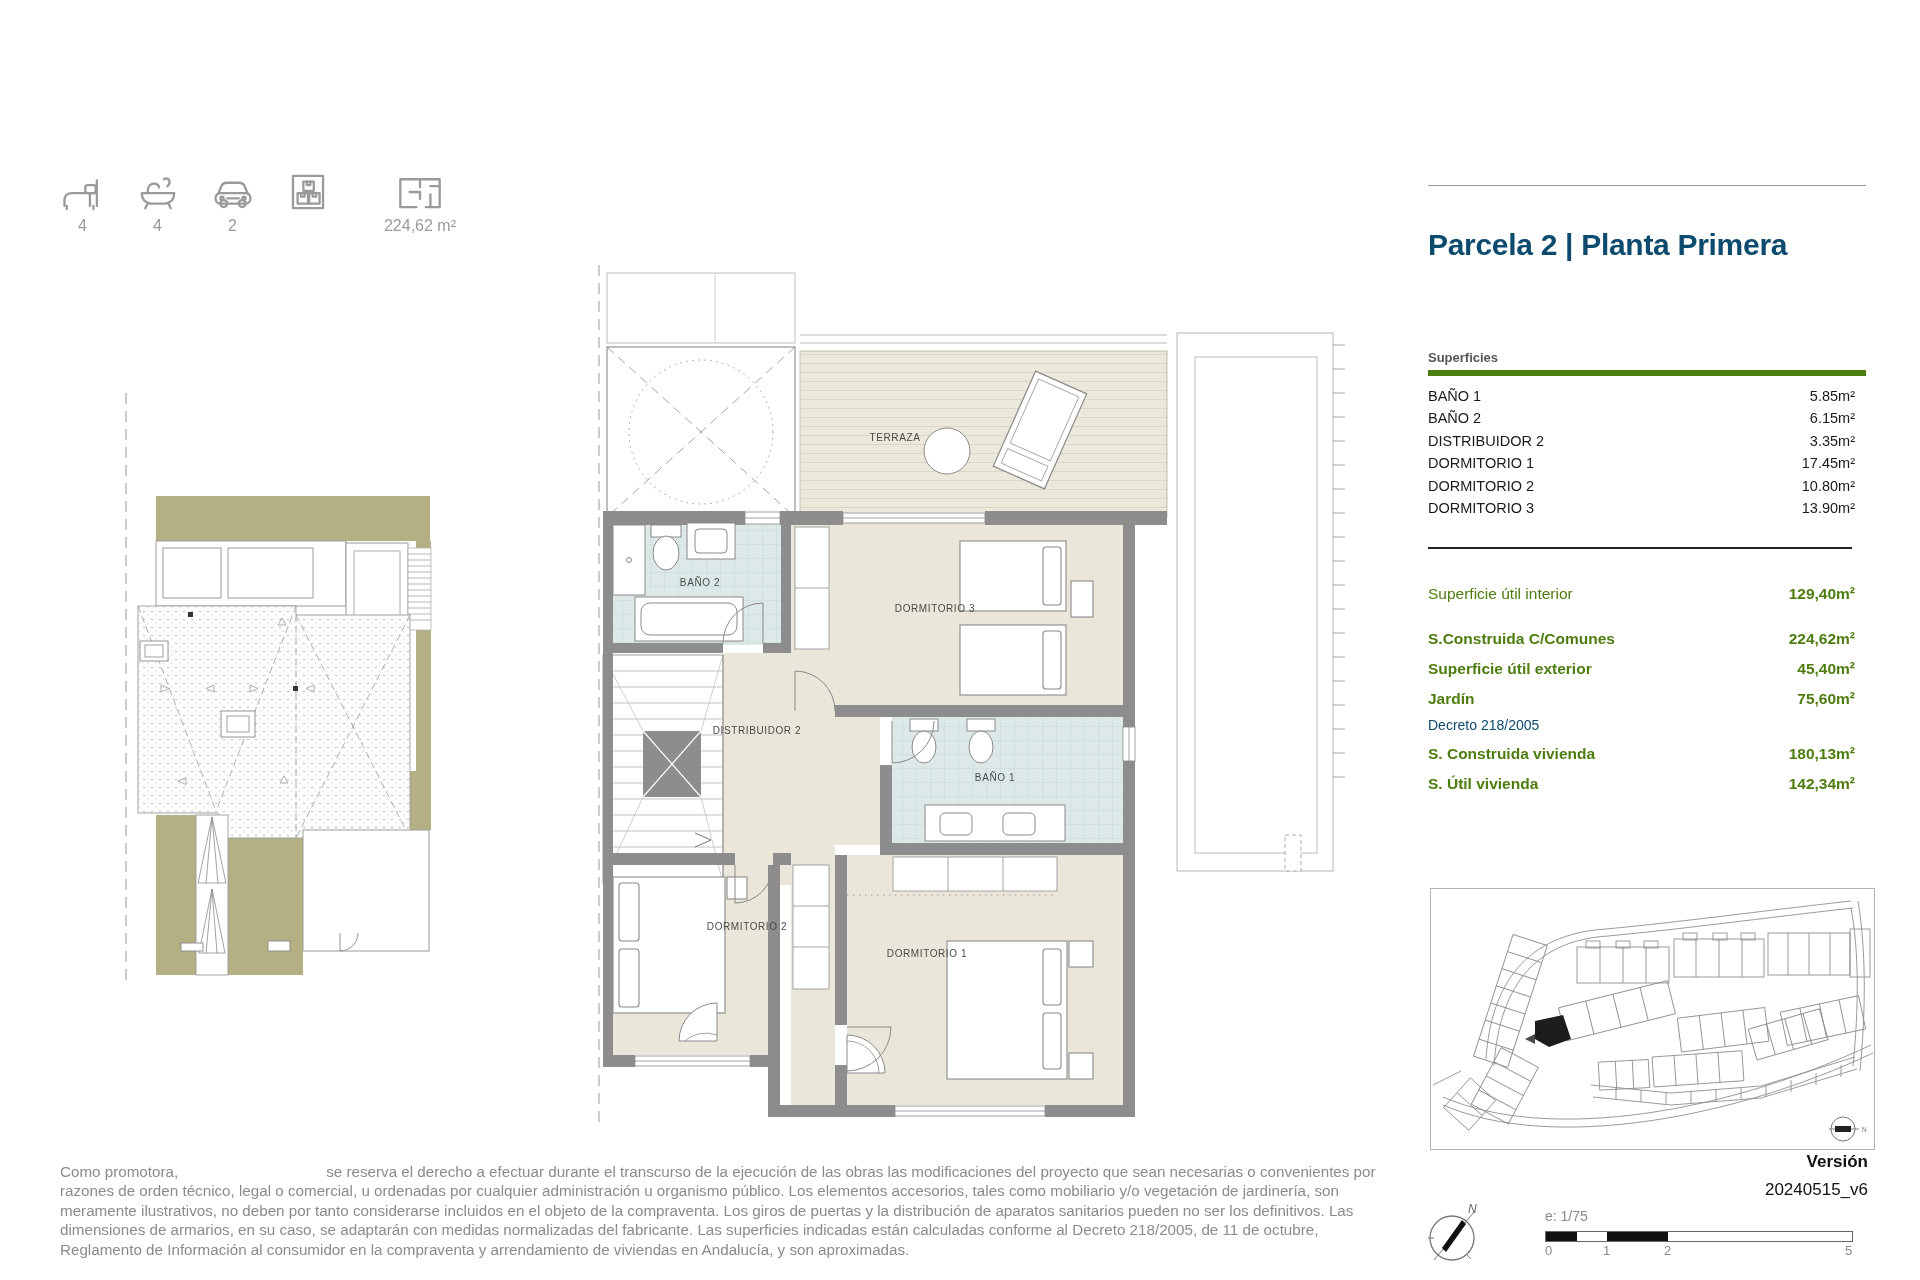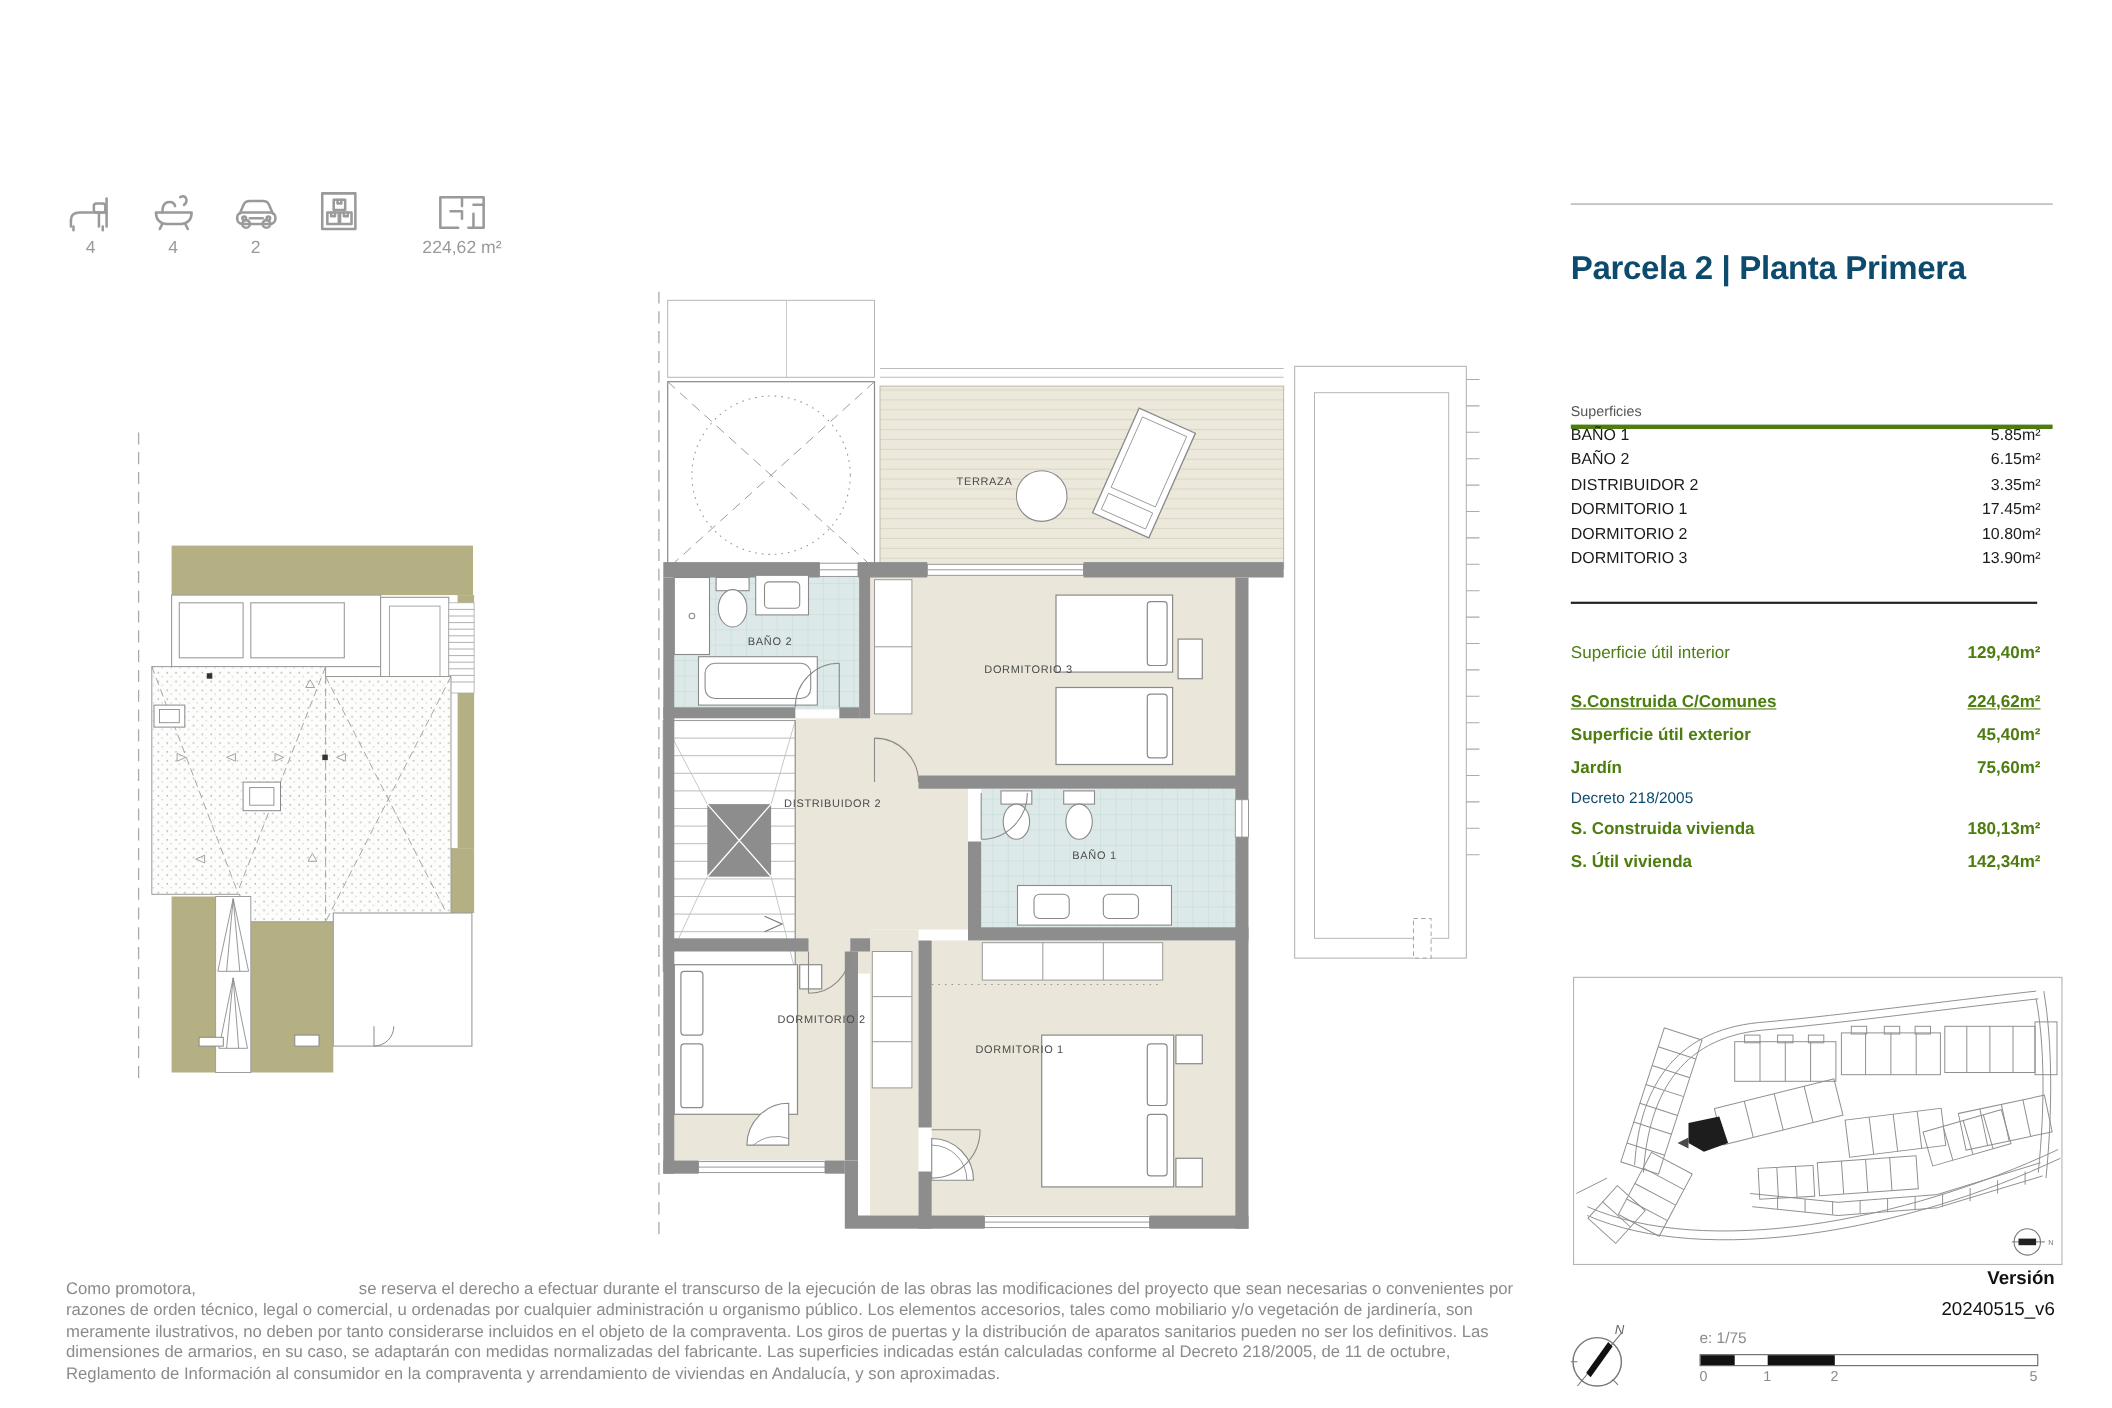--- a/index.html
+++ b/index.html
@@ -11,31 +11,31 @@
   #icon-row{left:45px;top:170px;display:flex;align-items:flex-start;}
   .icon-cell{width:75px;display:flex;flex-direction:column;align-items:center;}
   .icon-cell.wide{width:150px;}
   .icon-cell svg{stroke:#9a9a9a;fill:none;stroke-width:2;stroke-linecap:round;stroke-linejoin:round;}
   .icon-num{margin-top:3px;font-size:16px;color:#9a9a9a;text-align:center;}
 
   
   .hline{position:absolute;height:0;border-top:1px solid #9a9a9a;}
   #title{left:1428px;top:228px;width:440px;font-size:30px;font-weight:bold;color:#0c4a6e;letter-spacing:-0.3px;}
   #subtitle{left:1428px;top:270px;width:440px;font-size:21px;font-weight:bold;color:#111;}
-  #sup-head{left:1428px;top:350px;width:438px;font-size:13px;font-weight:normal;color:#555;
-     border-bottom:4px solid #4d7c0f;padding-bottom:5px;margin-top:16px;}
+  #sup-head{left:1428px;top:350px;width:438px;font-size:13px;font-weight:bold;color:#555;
+     border-bottom:6px solid #4d7c0f;padding-bottom:5px;}
   #sup-table{left:1428px;top:385px;width:427px;}
   .srow{display:flex;justify-content:space-between;font-size:14.5px;color:#1a1a1a;line-height:22.4px;}
   #divider{left:1428px;top:547px;width:424px;border-top:2px solid #222;}
   #summary{left:1428px;top:585px;width:427px;}
   .sumrow{display:flex;justify-content:space-between;font-size:15.5px;color:#4d7c0f;}
   .sumrow .v{font-weight:bold;margin-left:48px;}
   .b{font-weight:bold;}
   .mt{margin-top:12px;}
-  .mt2{margin-top:27px;text-decoration:underline;}
+  .mt2{margin-top:27px;}
   .decreto{font-size:14px;color:#0c4a6e;margin-top:9px;}
 
   
   #site-map{left:1430px;top:888px;width:443px;height:260px;border:1px solid #b3b3b3;background:#fff;}
   #version-block{left:1545px;top:1152px;width:323px;text-align:right;}
   #version-label{font-size:17px;font-weight:bold;color:#111;}
   #version-value{font-size:17px;color:#111;margin-top:8px;}
 
   
   #scale-area{left:1545px;top:1208px;width:320px;}

